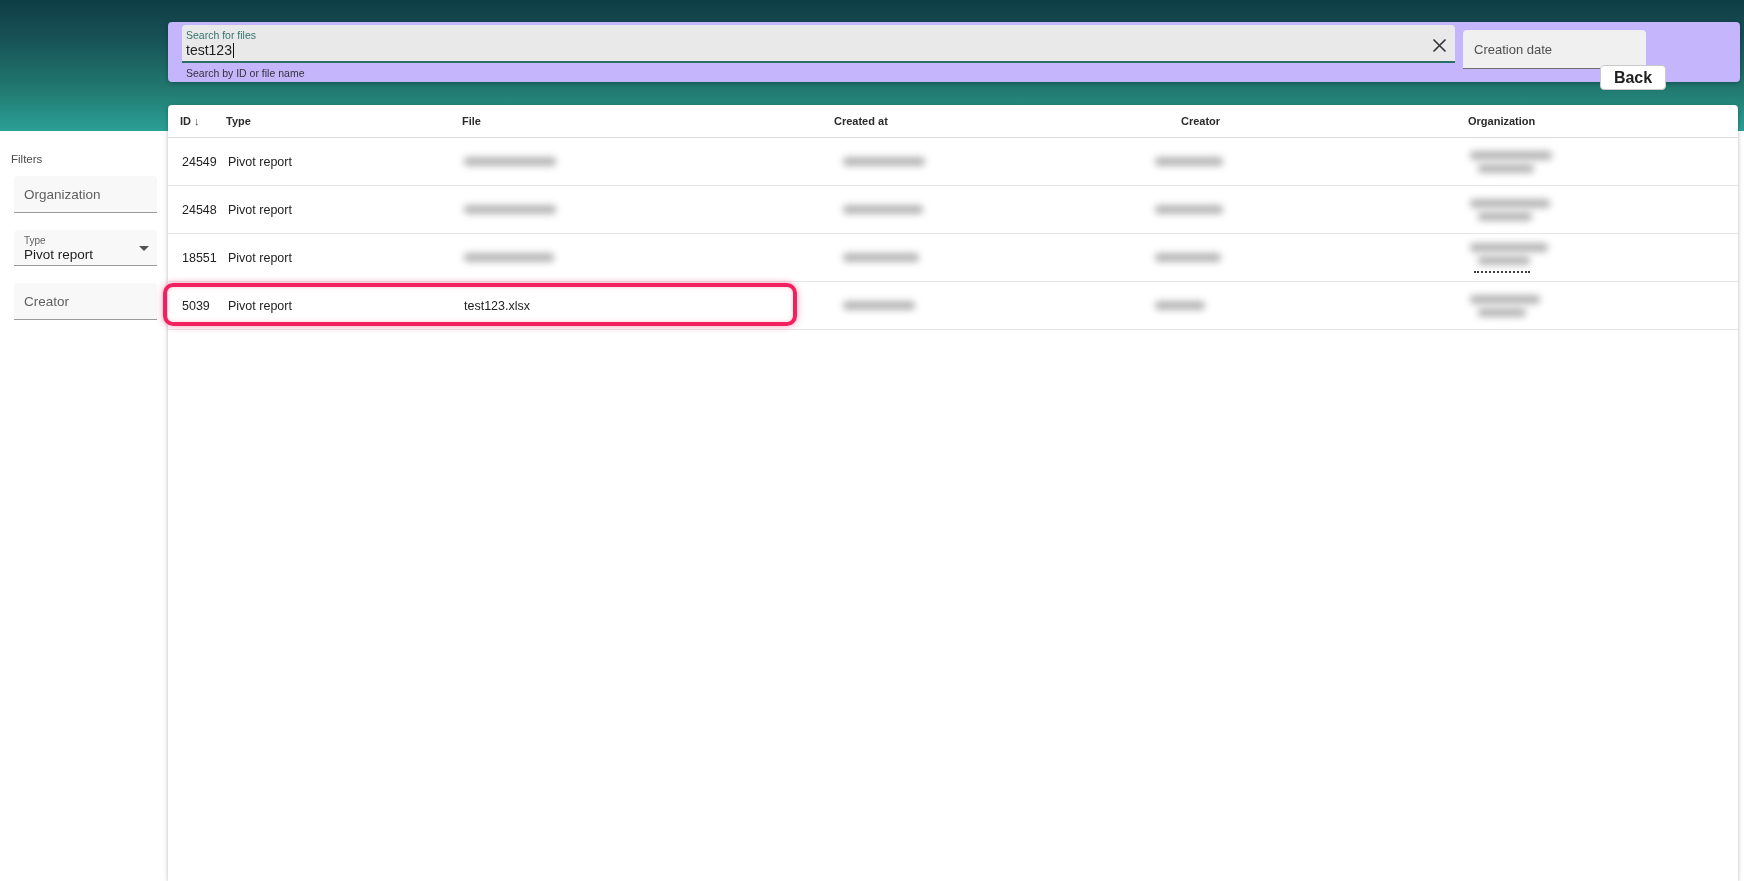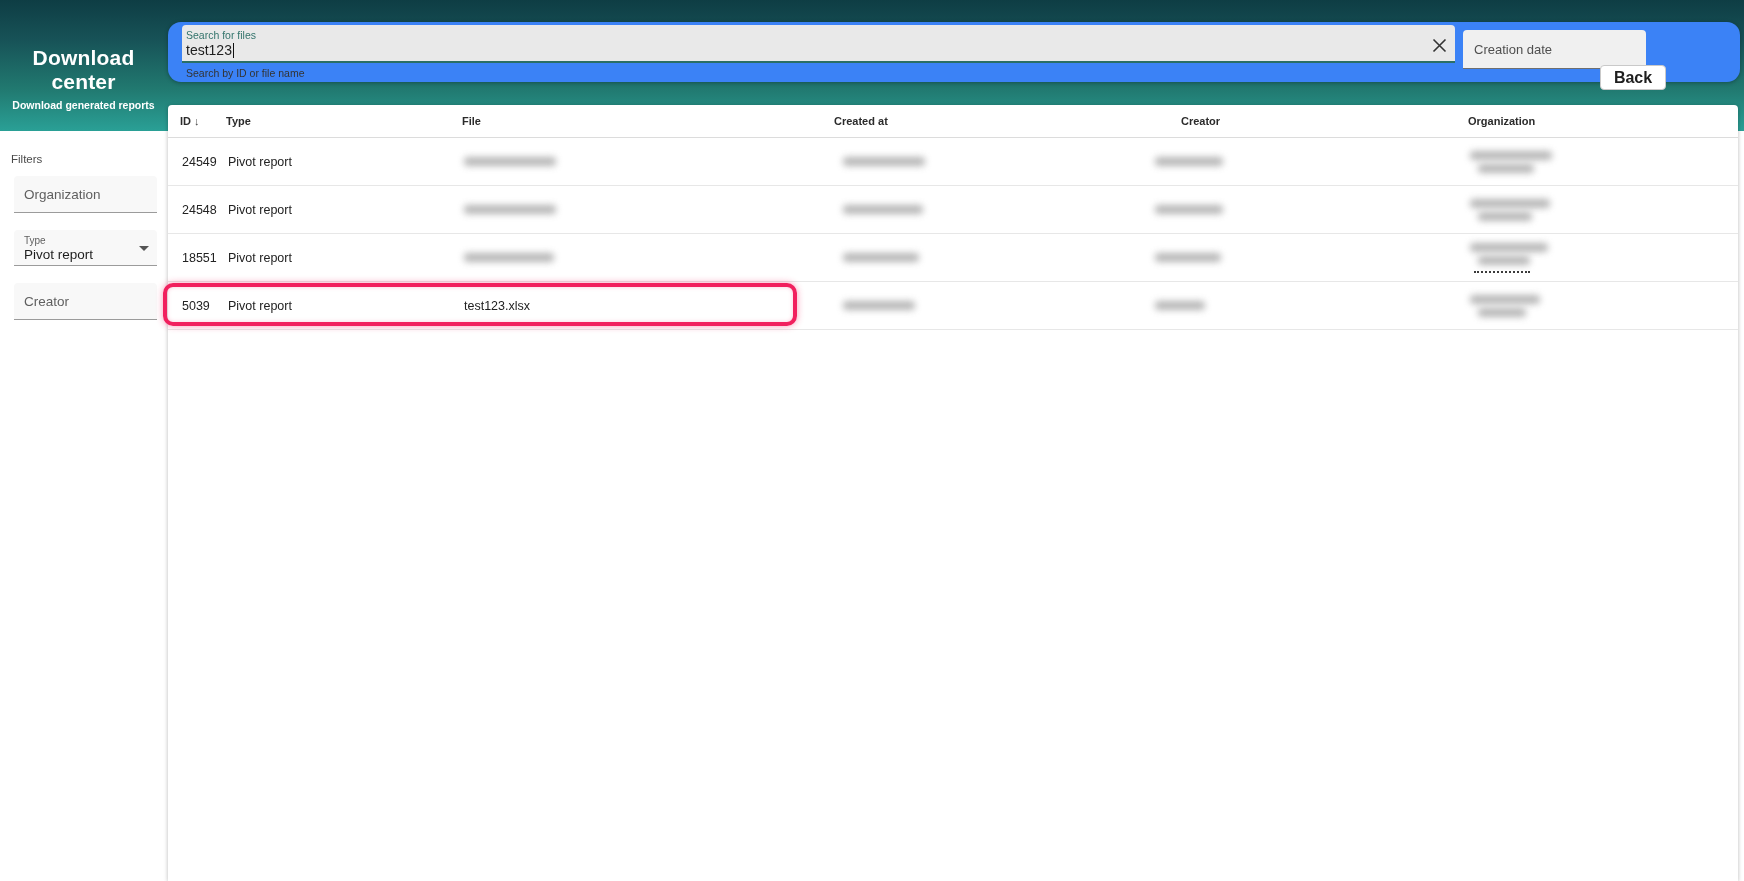--- a/index.html
+++ b/index.html
@@ -30,21 +30,21 @@
   .field.f-creator { top:152px; height:37px; }
   .field .fl { position:absolute; left:10px; top:5px; font-size:10px; color:#5f5f5f; }
   .field .fv { position:absolute; left:10px; top:17px; font-size:13.5px; color:#1e1e1e; }
   .caret {
     position:absolute; right:8px; top:16px; width:0; height:0;
     border-left:5px solid transparent; border-right:5px solid transparent; border-top:5px solid #555;
   }
   
   .search-card {
     position:absolute; left:168px; top:22px; width:1572px; height:60px;
-    background:#3b82f6; border-radius:13px; box-shadow:0 1px 4px rgba(0,0,0,.3);
+    background:#c4b5fd; border-radius:4px; box-shadow:0 1px 4px rgba(0,0,0,.3);
   }
   .search-input {
     position:absolute; left:14px; top:3px; width:1273px; height:38px;
     background:#e9e9e9; border-radius:4px 4px 0 0; border-bottom:2px solid #2a6f66; cursor:text;
   }
   .search-label { position:absolute; left:4px; top:4px; font-size:10.5px; color:#33746c; }
   .search-value { position:absolute; left:4px; top:17px; font-size:14px; color:#1e1e1e; display:flex; align-items:center; }
   .cursor { display:inline-block; width:1.5px; height:15px; background:#111; margin-left:1px; }
   .clear-btn {
     position:absolute; left:1257px; top:9px; width:28px; height:28px;
@@ -86,24 +86,20 @@
   }
 </style>
 </head>
 <body>
 
 <div class="page">
 
   <div class="header-bg"></div>
 
   <aside class="sidebar">
-    <div class="brand">
-      <h1>Download center</h1>
-      <div class="subtitle">Download generated reports</div>
-    </div>
     <div class="sidebar-body">
       <div class="filters-label">Filters</div>
       <div class="field f-org">
         <span class="ph">Organization</span>
       </div>
       <div class="field f-type">
         <span class="fl">Type</span>
         <span class="fv">Pivot report</span>
         <span class="caret"></span>
       </div>

